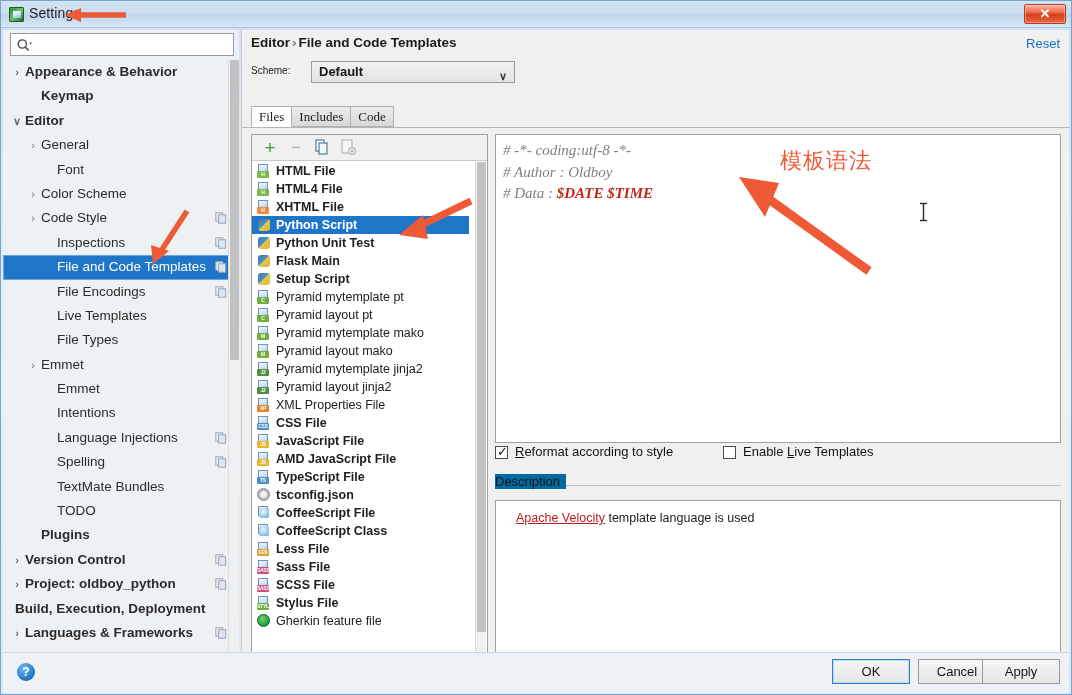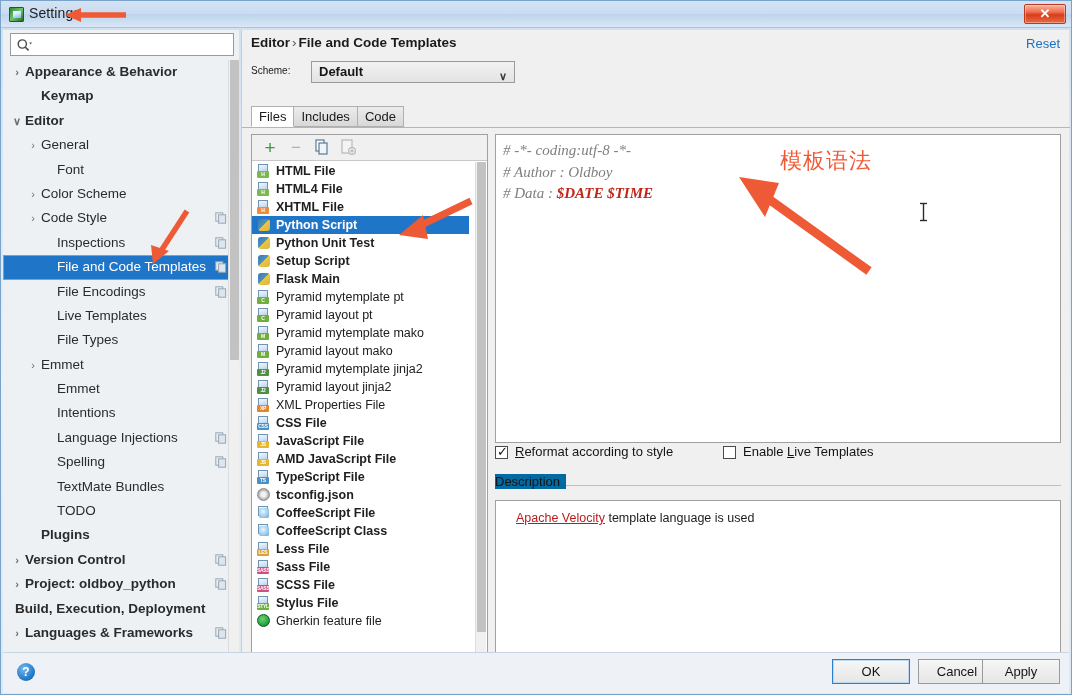--- a/index.html
+++ b/index.html
@@ -135,20 +135,21 @@
   }
   #scheme-select .caret {
     position: absolute; right: 7px; top: 4px;
     color: #3a3a3a; font-size: 11px;
   }
 
   
   #tabs {
     position: absolute; left: 9px; top: 76px;
     height: 37px;
+    font-family: Liberation Serif, serif;
   }
   #tab-underline {
     position: absolute; left: 0; top: 97px;
     width: 828px; height: 1px; background: #b5b5b5;
   }
   .tab {
     position: relative; float: left;
     height: 21px; line-height: 20px;
     padding: 0 7px;
     font-size: 13px; color: #1a1a1a;
@@ -577,27 +578,27 @@
           <div class="tpl-row bold">
             <span class="ficon py">
               <span class="py-body"></span>
             </span>
             <span class="tpl-label">Python Unit Test</span>
           </div>
           <div class="tpl-row bold">
             <span class="ficon py">
               <span class="py-body"></span>
             </span>
-            <span class="tpl-label">Setup Script</span>
+            <span class="tpl-label">Flask Main</span>
           </div>
           <div class="tpl-row bold">
             <span class="ficon py">
               <span class="py-body"></span>
             </span>
-            <span class="tpl-label">Flask Main</span>
+            <span class="tpl-label">Setup Script</span>
           </div>
           <div class="tpl-row">
             <span class="ficon">
               <span class="page"></span>
               <span class="tag" style="background:#6fae3f">C</span>
             </span>
             <span class="tpl-label">Pyramid mytemplate pt</span>
           </div>
           <div class="tpl-row">
             <span class="ficon">

